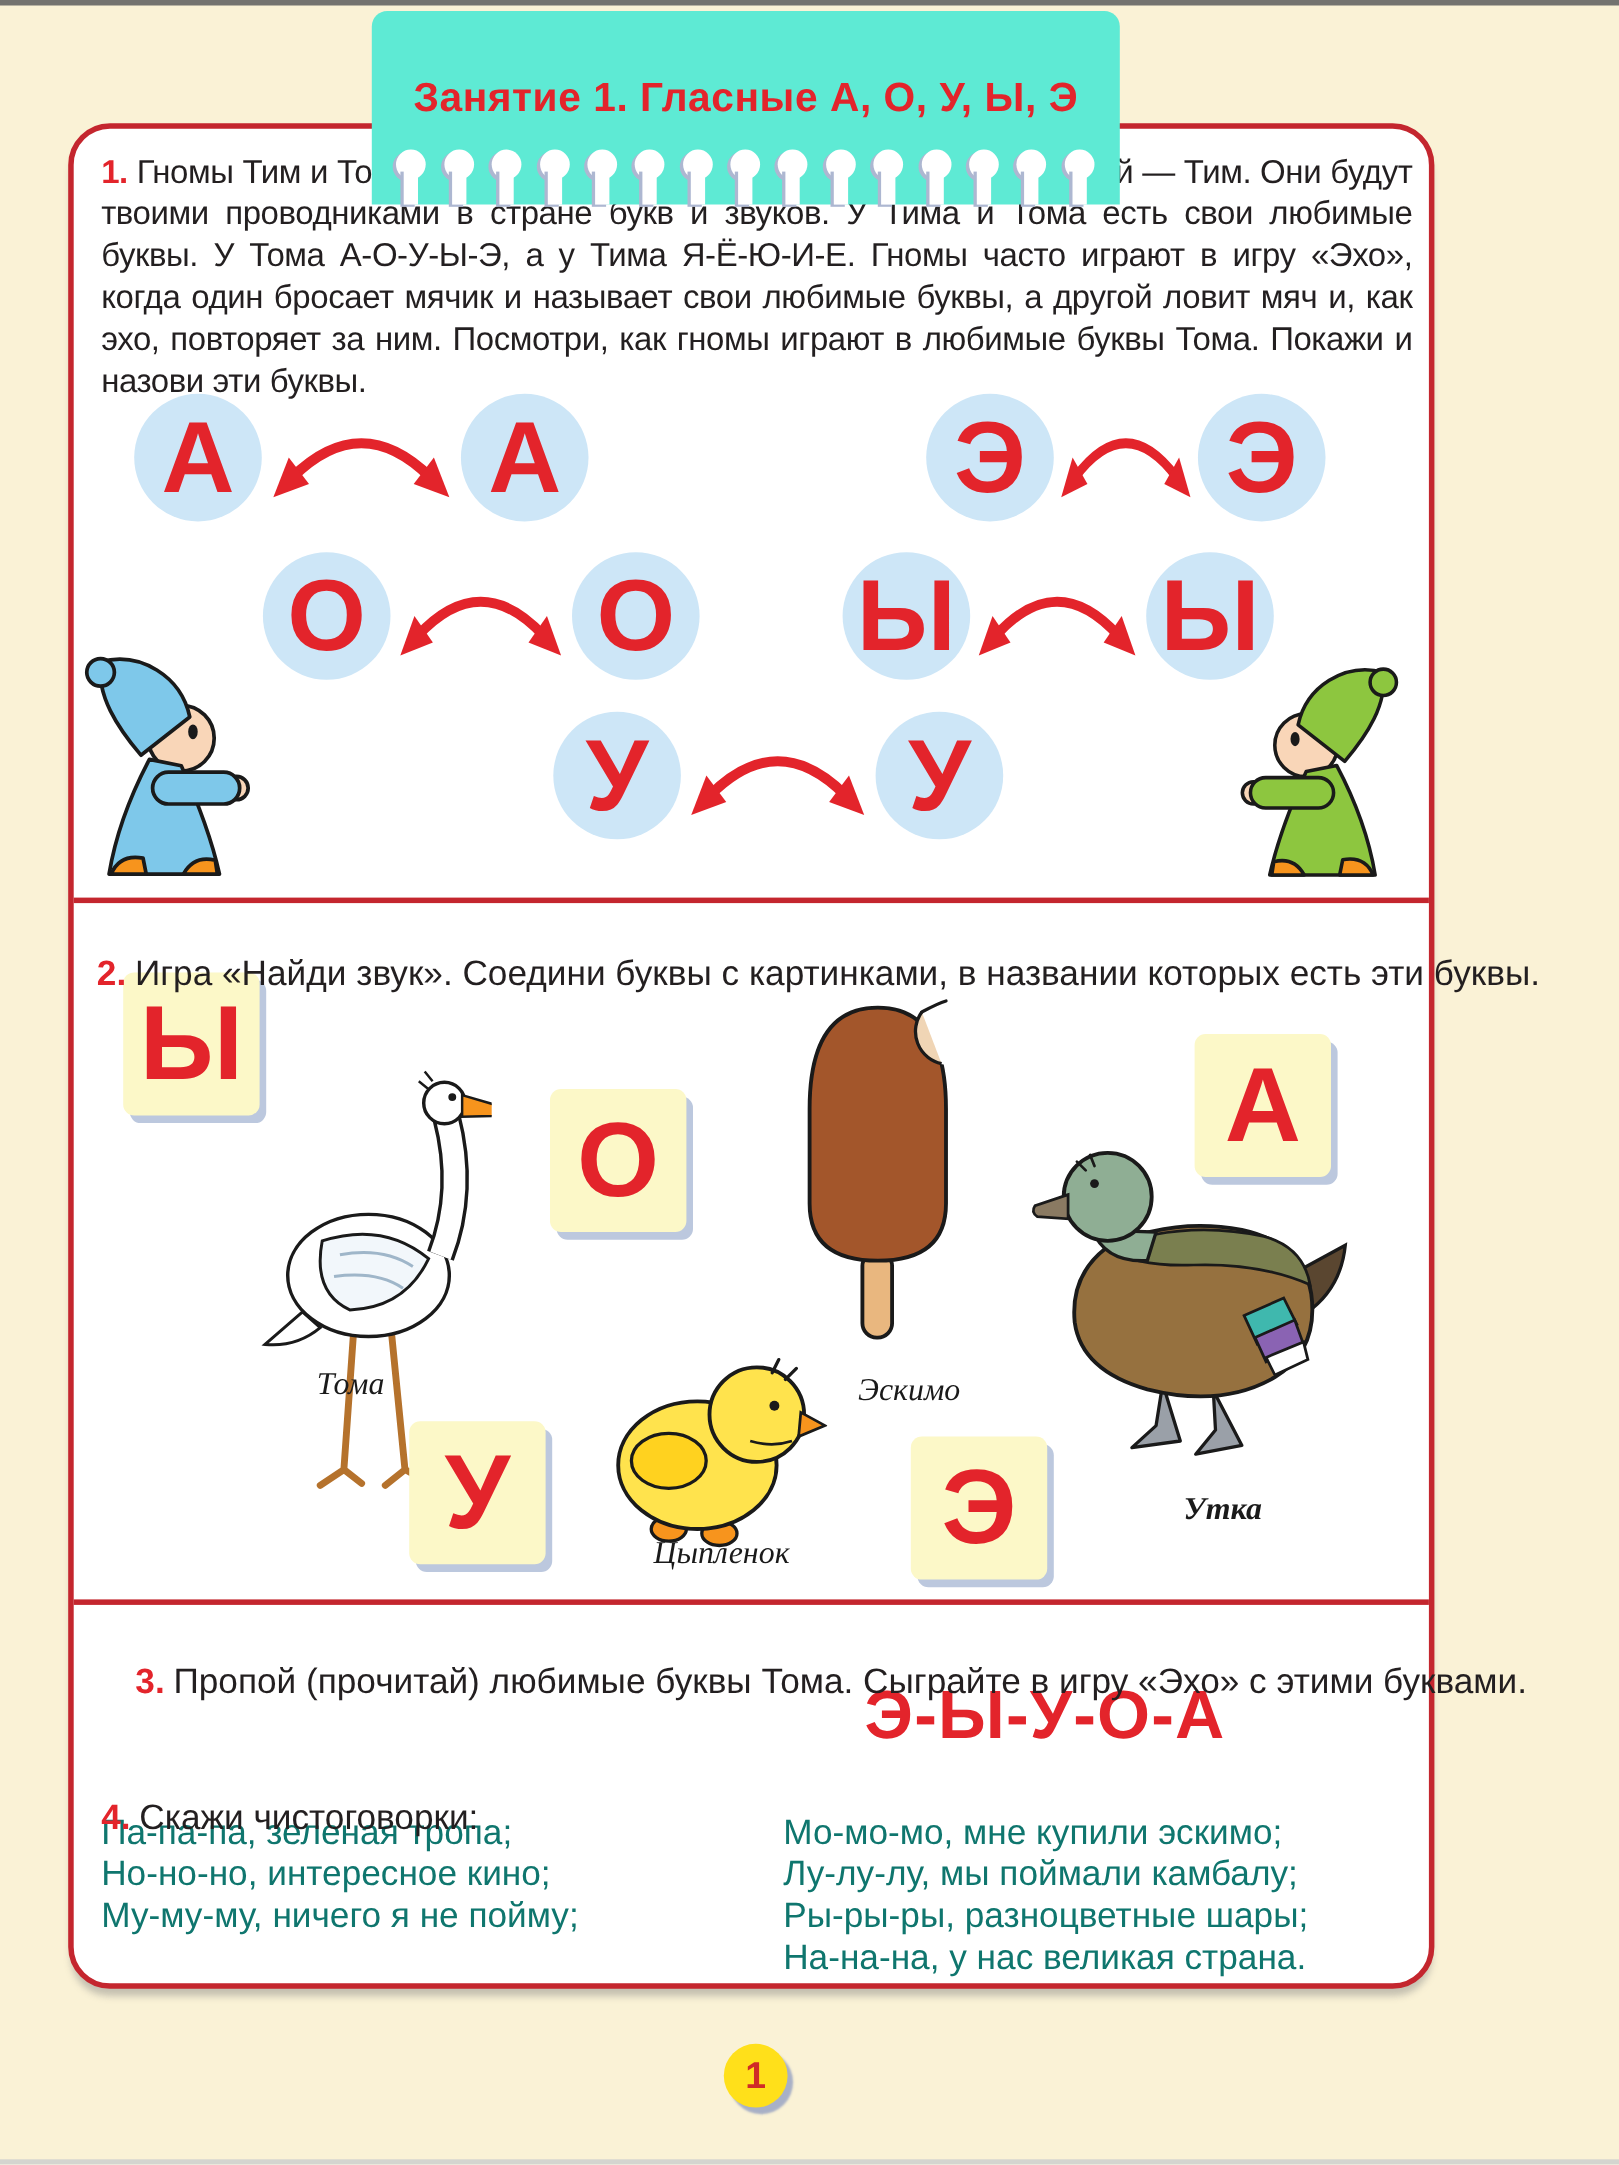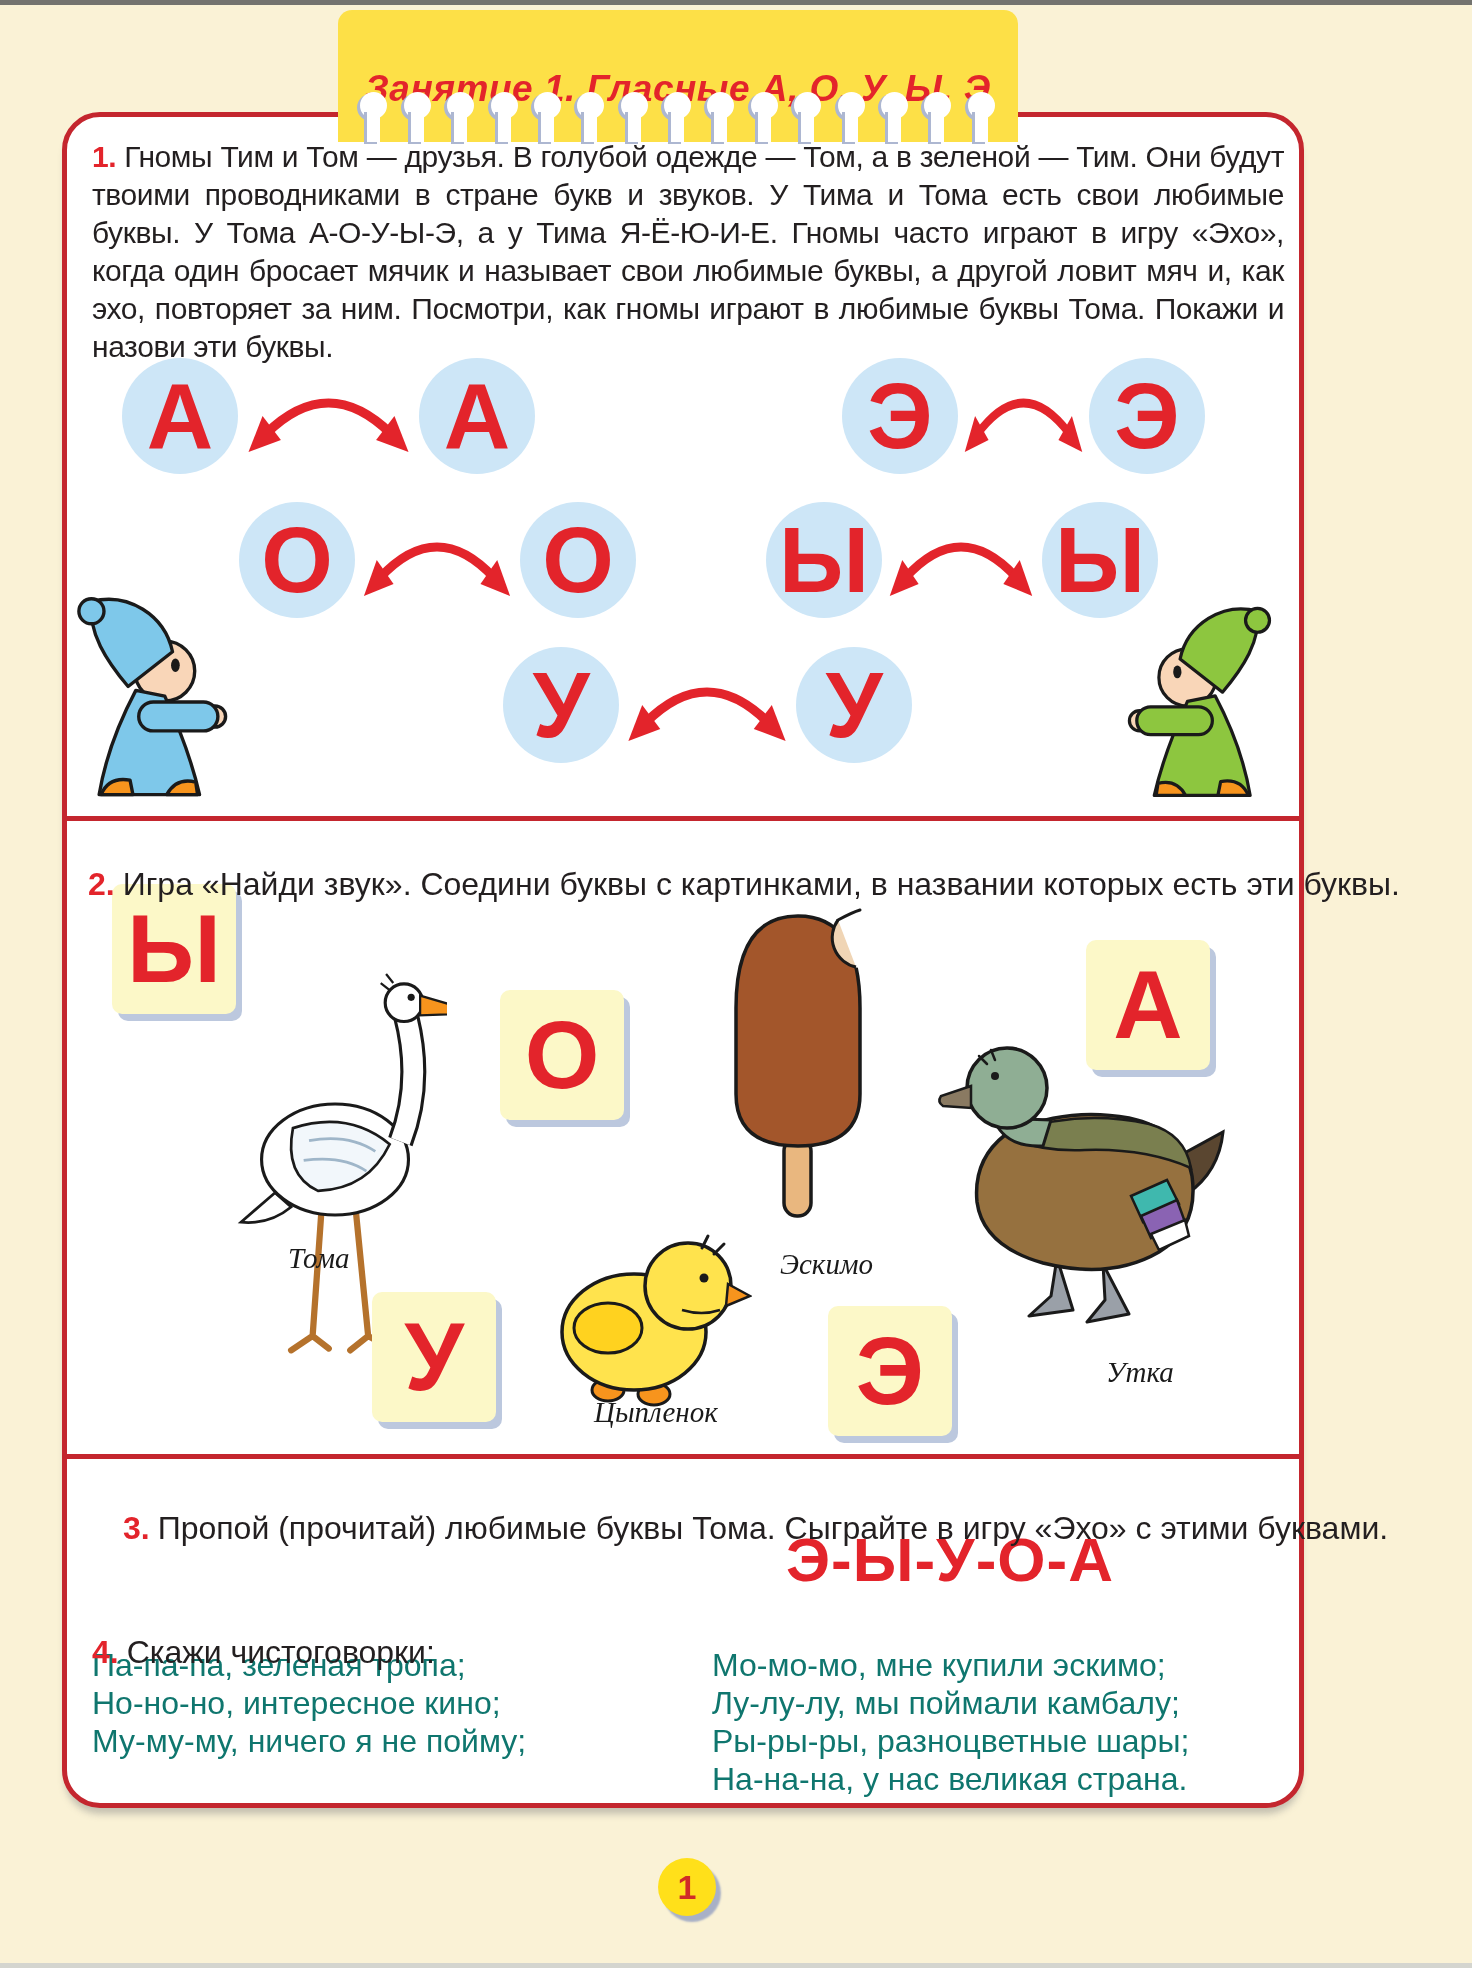--- a/index.html
+++ b/index.html
@@ -8,22 +8,22 @@
   .page::before{content:"";position:absolute;top:0;left:0;right:0;height:5px;background:#73736f;}
   .page::after{content:"";position:absolute;bottom:0;left:0;right:0;height:5px;background:#d4d5cf;}
 
   
   .card{position:absolute;left:62px;top:112px;width:1232px;height:1686px;background:#fff;
         border:5px solid #C4262E;border-radius:38px;box-shadow:0 9px 7px -3px rgba(130,130,130,.45);}
   .divider{position:absolute;left:67px;width:1232px;height:5px;background:#C4262E;z-index:2;}
   .div1{top:816px;} .div2{top:1454px;}
 
   
-  .tab{position:absolute;left:338px;top:10px;width:680px;height:132px;background:#fde047;
-       border-radius:14px 14px 0 0;z-index:5;font-style:italic;}
+  .tab{position:absolute;left:338px;top:10px;width:680px;height:176px;background:#5eead4;
+       border-radius:14px 14px 0 0;z-index:5;}
   .tab-title{position:absolute;top:58px;left:0;width:100%;text-align:center;
        font-size:37px;font-weight:bold;color:#E3242B;letter-spacing:.5px;}
   .perforation{position:absolute;left:8px;right:8px;bottom:0;height:50px;display:flex;justify-content:space-evenly;}
   .perf{position:relative;width:30px;height:50px;}
   .perf::before{content:"";position:absolute;left:1px;top:0;width:27px;height:27px;border-radius:50%;
        background:#fff;box-shadow:-3px 2px 0 #ADB7D1;}
   .perf::after{content:"";position:absolute;left:8px;top:18px;width:13px;height:32px;background:#fff;
        box-shadow:-3px 2px 0 #ADB7D1;}
 
   
@@ -65,21 +65,21 @@
   .k-u{left:372px;top:1292px;} .k-e{left:828px;top:1306px;}
 
   .pic{position:absolute;z-index:1;}
   .p-stork{left:232px;top:922px;width:215px;height:475px;}
   .p-ice{left:710px;top:898px;width:178px;height:328px;}
   .p-chick{left:542px;top:1224px;width:210px;height:190px;}
   .p-duck{left:930px;top:1000px;width:310px;height:345px;}
   .plabel{position:absolute;font-family:"Liberation Serif",serif;font-style:italic;
       font-size:29px;color:#1a1a1a;z-index:2;}
   .l-stork{left:288px;top:1242px;} .l-ice{left:780px;top:1248px;}
-  .l-chick{left:594px;top:1396px;} .l-duck{left:1106px;top:1356px;}
+  .l-chick{left:594px;top:1396px;} .l-duck{left:1076px;top:1356px;font-weight:bold;}
 
   
   .seq{position:absolute;top:1524px;font-size:62px;font-weight:bold;color:#E3242B;
       letter-spacing:1px;text-align:center;z-index:2;}
   .seq-l{left:190px;width:430px;} .seq-r{left:755px;width:390px;}
 
   
   .col{position:absolute;top:1646px;font-size:32px;line-height:38px;color:#0f766e;z-index:2;}
   .col-l{left:92px;} .col-r{left:712px;}
 

